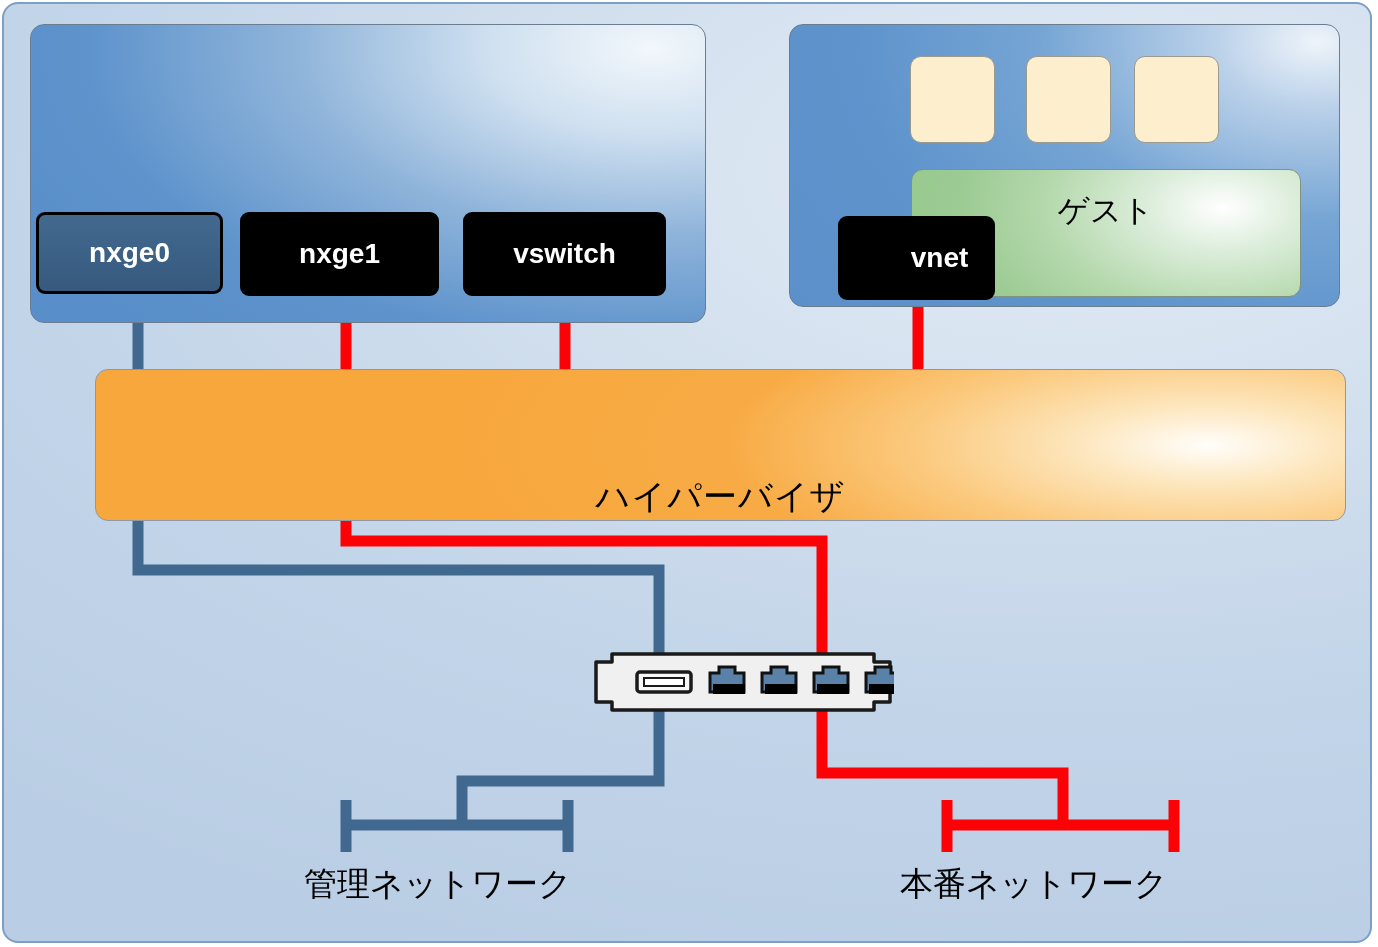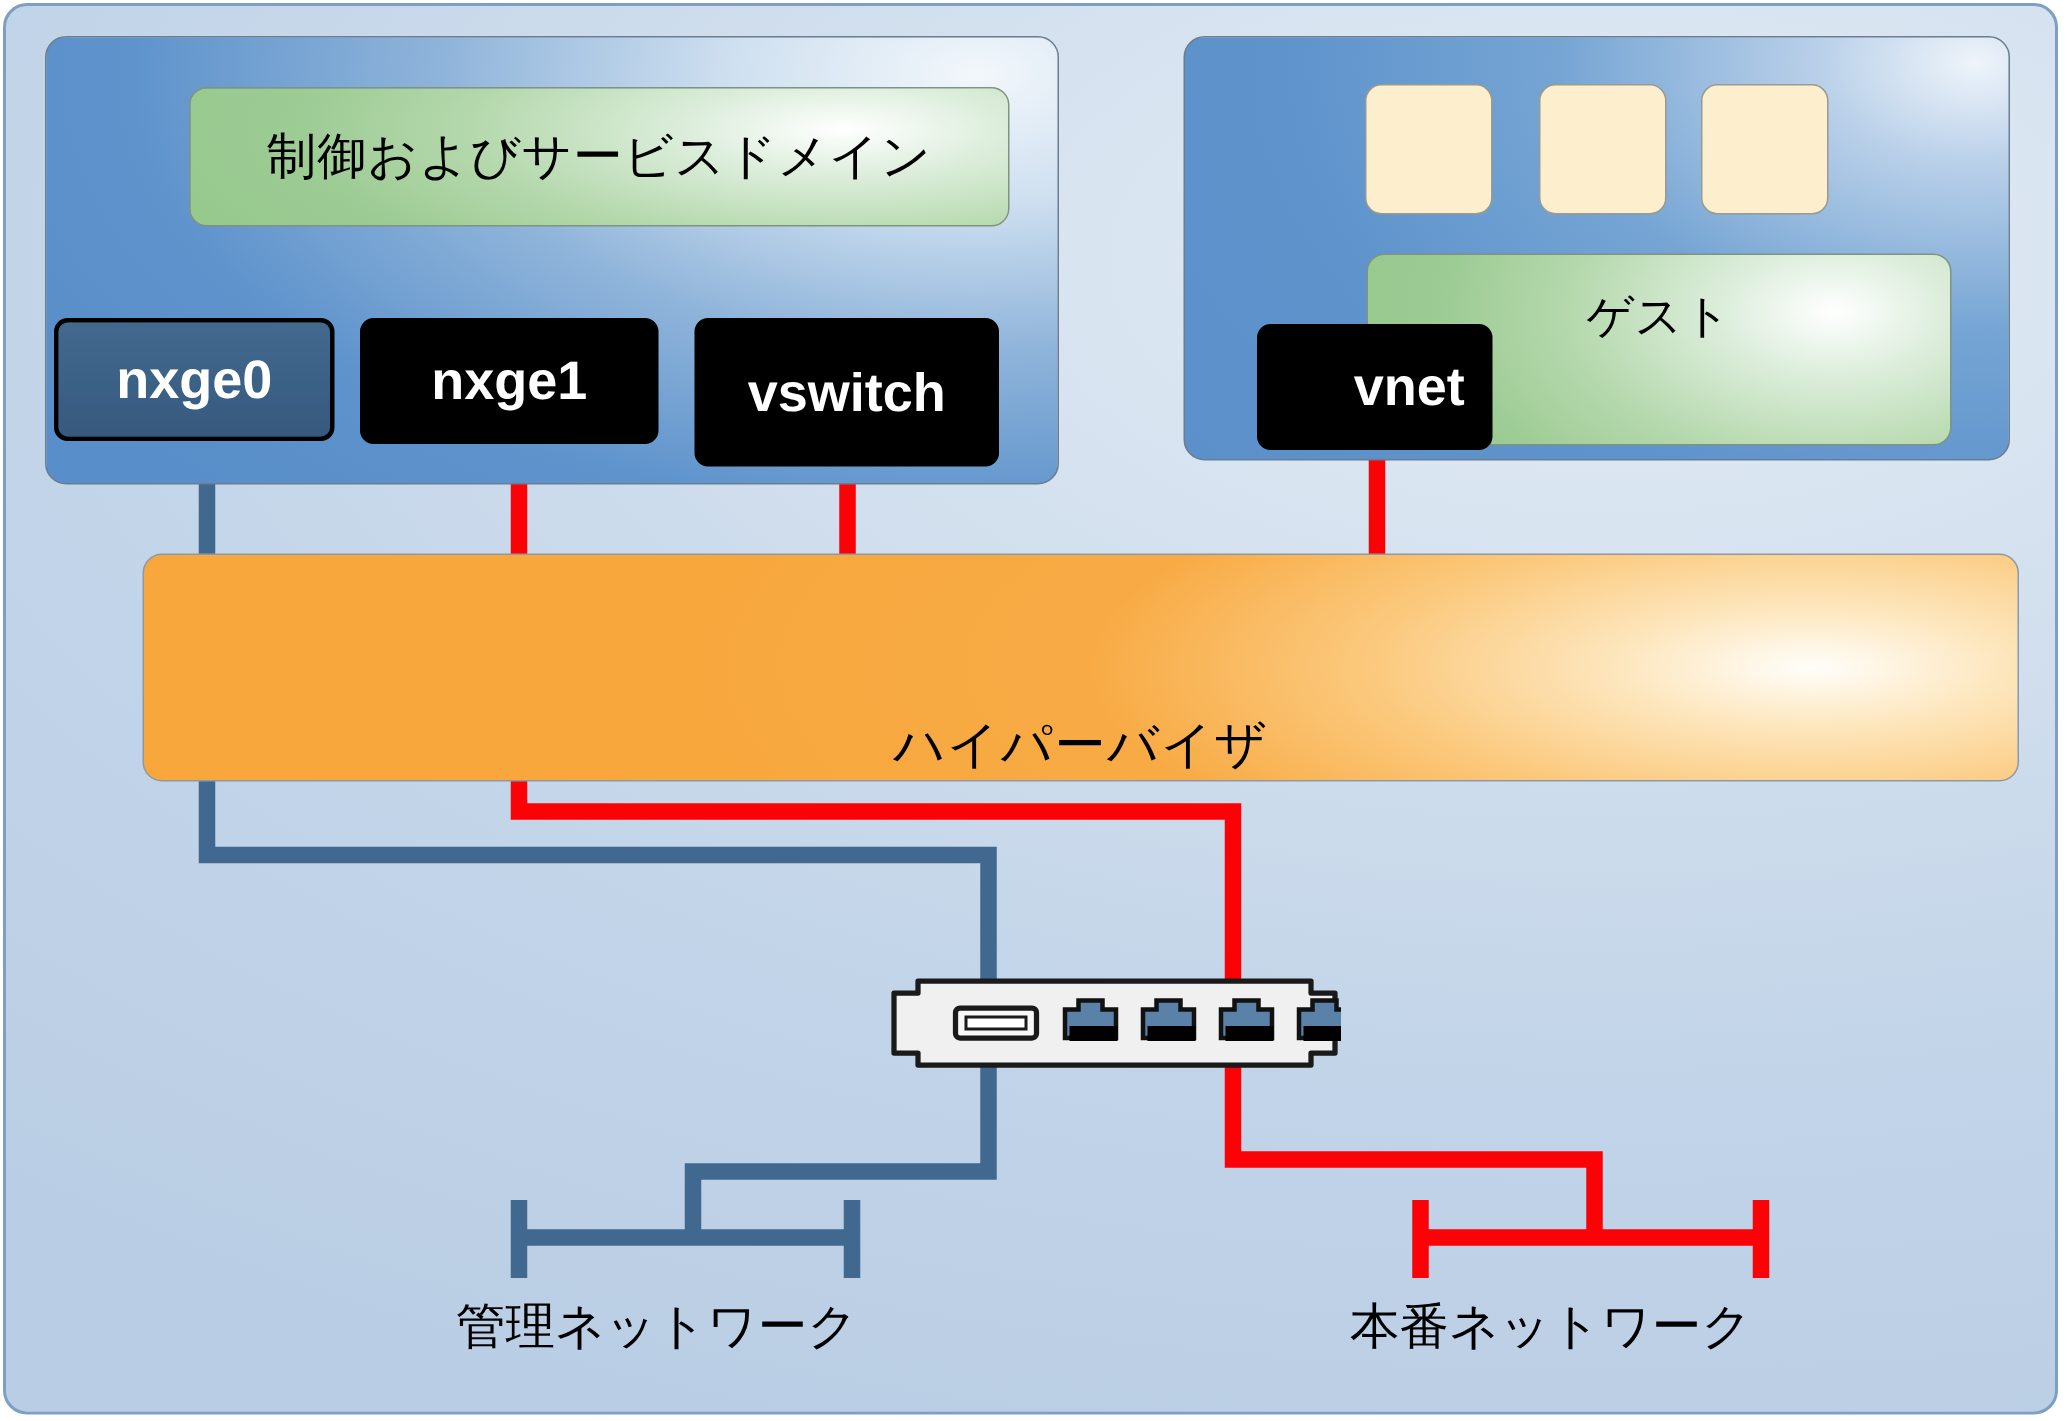--- a/index.html
+++ b/index.html
@@ -103,32 +103,32 @@
   .node {
     position: absolute;
     box-sizing: border-box;
     border: 3px solid #000000;
     border-radius: 9px;
     display: flex;
     align-items: center;
     justify-content: center;
     color: #ffffff;
     font-weight: bold;
-    font-size: 36px;
+    font-size: 28px;
     z-index: 6;
   }
   .node-blue {
     background: linear-gradient(180deg, #44698e 0%, #3c6187 52%, #37597d 100%);
   }
   .node-red {
     background: #000000;
   }
   .n-nxge0   { left: 36px;  top: 212px; width: 187px; height: 82px; }
   .n-nxge1   { left: 240px; top: 212px; width: 199px; height: 84px; }
-  .n-vswitch { left: 463px; top: 212px; width: 203px; height: 99px; }
+  .n-vswitch { left: 463px; top: 212px; width: 203px; height: 84px; }
   .n-vnet    { left: 838px; top: 216px; width: 157px; height: 84px; padding-left: 46px; }
 
   
   #wires { position: absolute; left: 0; top: 0; }
   .wire-blue { stroke: #41688f; stroke-width: 11; fill: none; }
   .wire-red  { stroke: #fb0207; stroke-width: 11; fill: none; }
 
   
   .switch-dev { position: absolute; left: 592px; top: 650px; z-index: 7; }
 
@@ -159,23 +159,20 @@
 
     <path class="wire-red" d="M 346,296 L 346,541 L 822,541 L 822,773 L 1063,773 L 1063,825"></path>
 
     <path class="wire-red" d="M 565,296 L 565,389 L 918,389 L 918,300"></path>
 
     <path class="wire-red" d="M 947,825 L 1174,825 M 947,800 L 947,852 M 1174,800 L 1174,852"></path>
   </svg>
 
   <div class="panel panel-ctrl"></div>
 
-  <div class="greenbox green-ctrl">
-    <span>制御およびサービスドメイン</span>
-  </div>
 
   <div class="node node-blue n-nxge0">
     <span>nxge0</span>
   </div>
   <div class="node node-red n-nxge1">
     <span>nxge1</span>
   </div>
   <div class="node node-red n-vswitch">
     <span>vswitch</span>
   </div>

